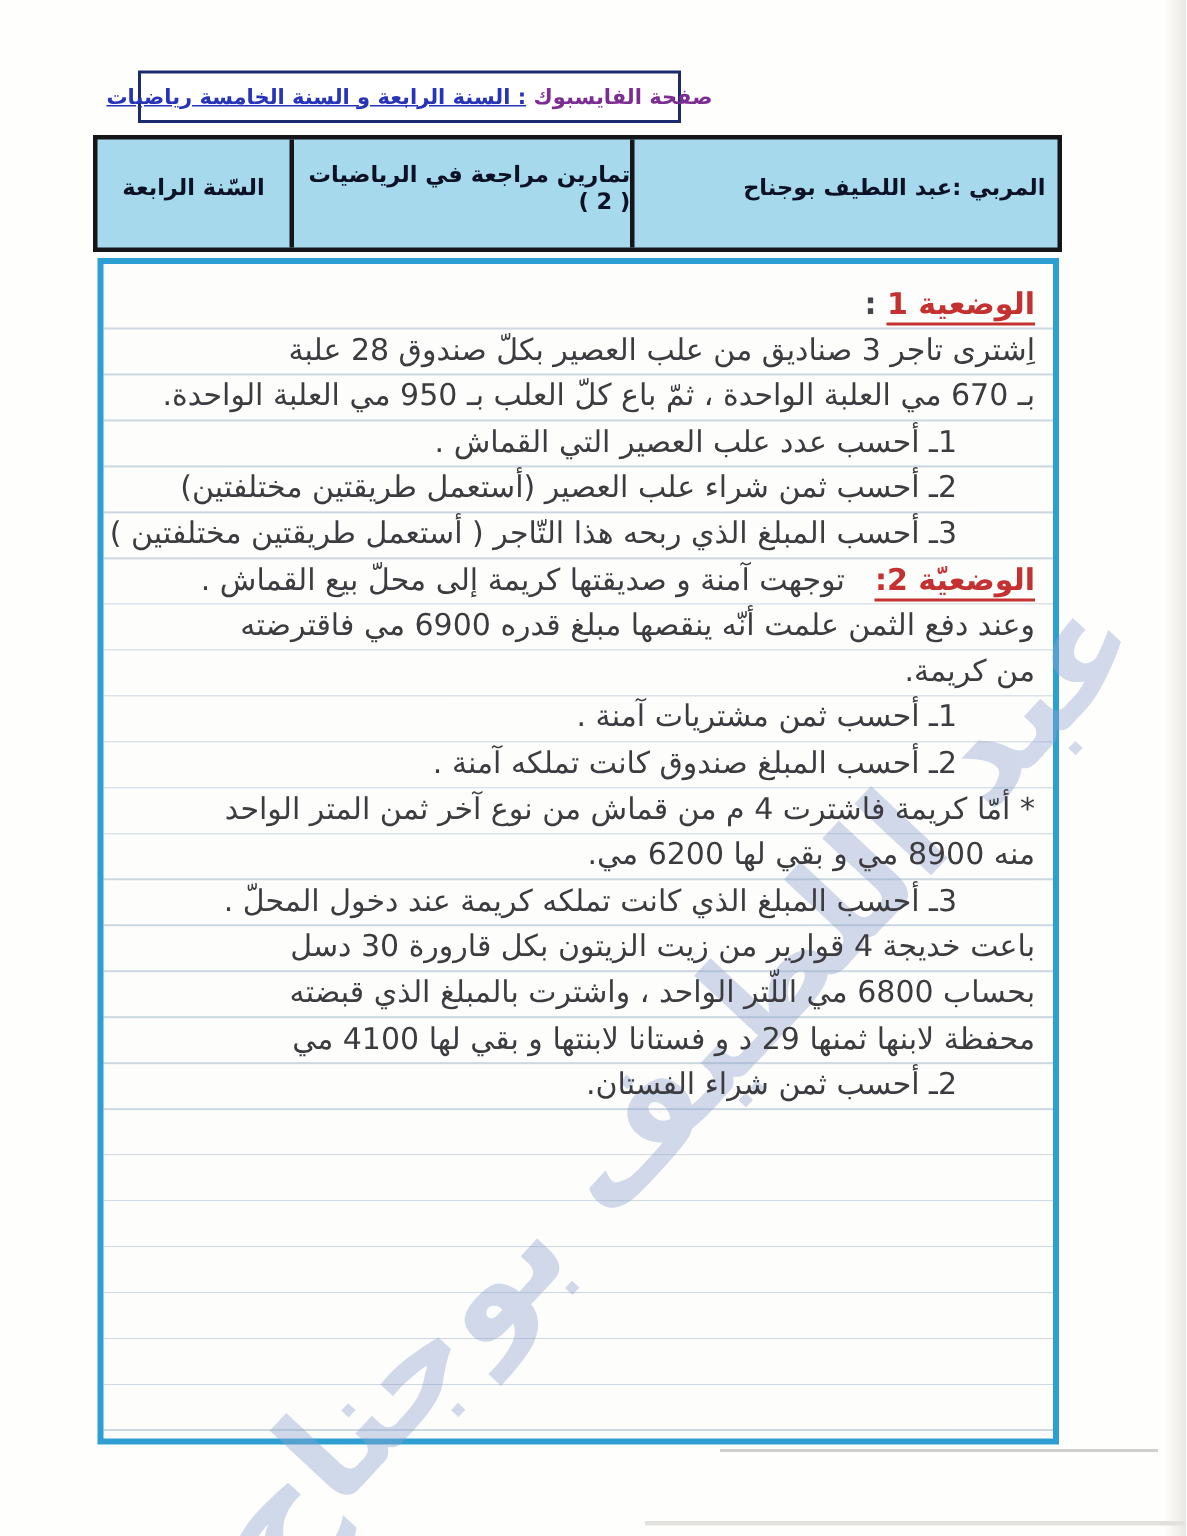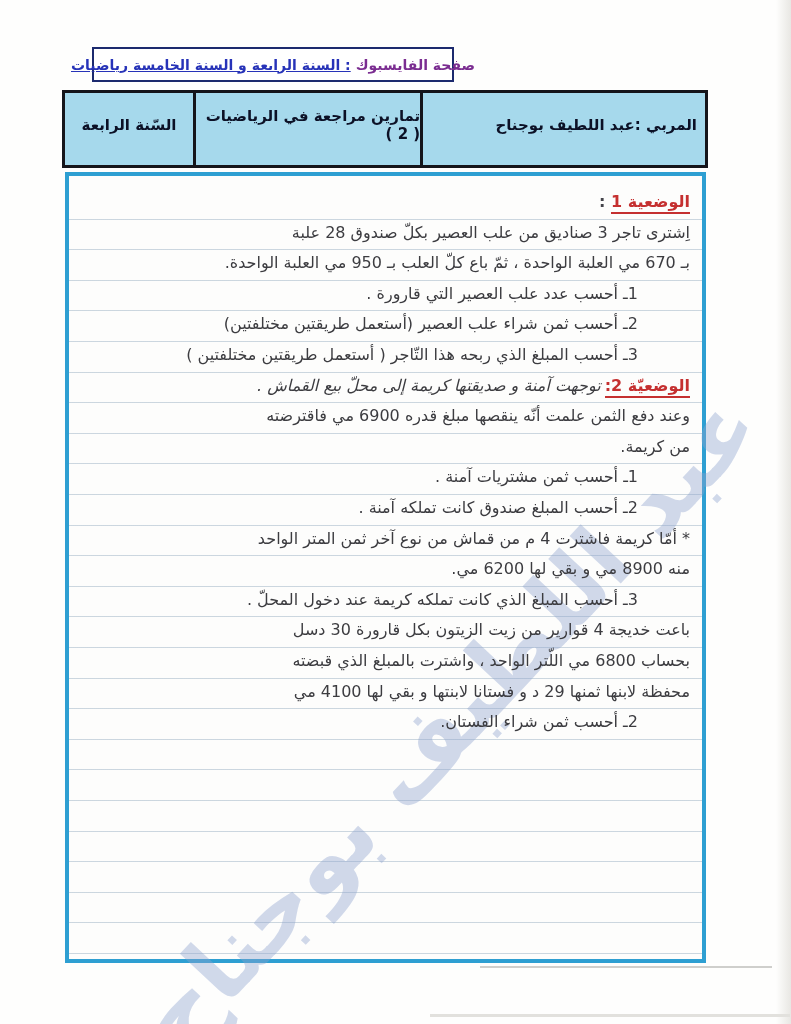--- a/index.html
+++ b/index.html
@@ -54,30 +54,30 @@
   }
   .watermark{
     position:absolute;left:-70px;top:492px;width:900px;z-index:0;
     transform:rotate(-47deg);text-align:center;white-space:nowrap;direction:rtl;
     font-size:92px;font-weight:bold;letter-spacing:-2px;
     color:var(--watermark-blue);opacity:0.40;pointer-events:none;
   }
   .content{
     position:absolute;inset:0;z-index:1;
     padding:11px 12px 0 6px;direction:rtl;text-align:right;
-    font-size:16px;line-height:30.6px;color:#3c3c40;overflow:hidden;
+    font-size:20px;line-height:30.6px;color:#3c3c40;overflow:hidden;
   }
   .content p{margin:0;white-space:nowrap;}
   .q{padding-right:52px;}
   .sec-title{
     color:var(--title-red);font-weight:bold;
     border-bottom:2px solid var(--title-red);padding-bottom:1px;
   }
   .sec-colon{color:#44444a;font-weight:bold;}
-  .intro{margin-right:4px;font-style:italic;}
+  .intro{margin-right:20px;}
 </style>
 </head>
 <body>
 
 <div class="page">
 
   <div class="banner">
     <span class="site">صفحة الفايسبوك</span>
     <span class="rest">: السنة الرابعة و السنة الخامسة رياضيات</span>
   </div>
@@ -88,21 +88,21 @@
     <div class="cell grade">السّنة الرابعة</div>
   </div>
 
   <div class="frame">
     <div class="watermark">عبد اللطيف بوجناح</div>
     <div class="content">
 
       <p><span class="sec-title">الوضعية 1</span><span class="sec-colon"> :</span></p>
       <p>اِشترى تاجر 3 صناديق من علب العصير بكلّ صندوق 28 علبة</p>
       <p>بـ 670 مي العلبة الواحدة ، ثمّ باع كلّ العلب بـ 950 مي العلبة الواحدة.</p>
-      <p class="q">1ـ أحسب عدد علب العصير التي قارورة .</p>
+      <p class="q">1ـ أحسب عدد علب العصير التي القماش .</p>
       <p class="q">2ـ أحسب ثمن شراء علب العصير (أستعمل طريقتين مختلفتين)</p>
       <p class="q">3ـ أحسب المبلغ الذي ربحه هذا التّاجر ( أستعمل طريقتين مختلفتين )</p>
 
       <p><span class="sec-title">الوضعيّة 2:</span><span class="intro">توجهت آمنة و صديقتها كريمة إلى محلّ بيع القماش .</span></p>
       <p>وعند دفع الثمن علمت أنّه ينقصها مبلغ قدره 6900 مي فاقترضته</p>
       <p>من كريمة.</p>
       <p class="q">1ـ أحسب ثمن مشتريات آمنة .</p>
       <p class="q">2ـ أحسب المبلغ صندوق كانت تملكه آمنة .</p>
       <p>* أمّا كريمة فاشترت 4 م من قماش من نوع آخر ثمن المتر الواحد</p>
       <p>منه 8900 مي و بقي لها 6200 مي.</p>

